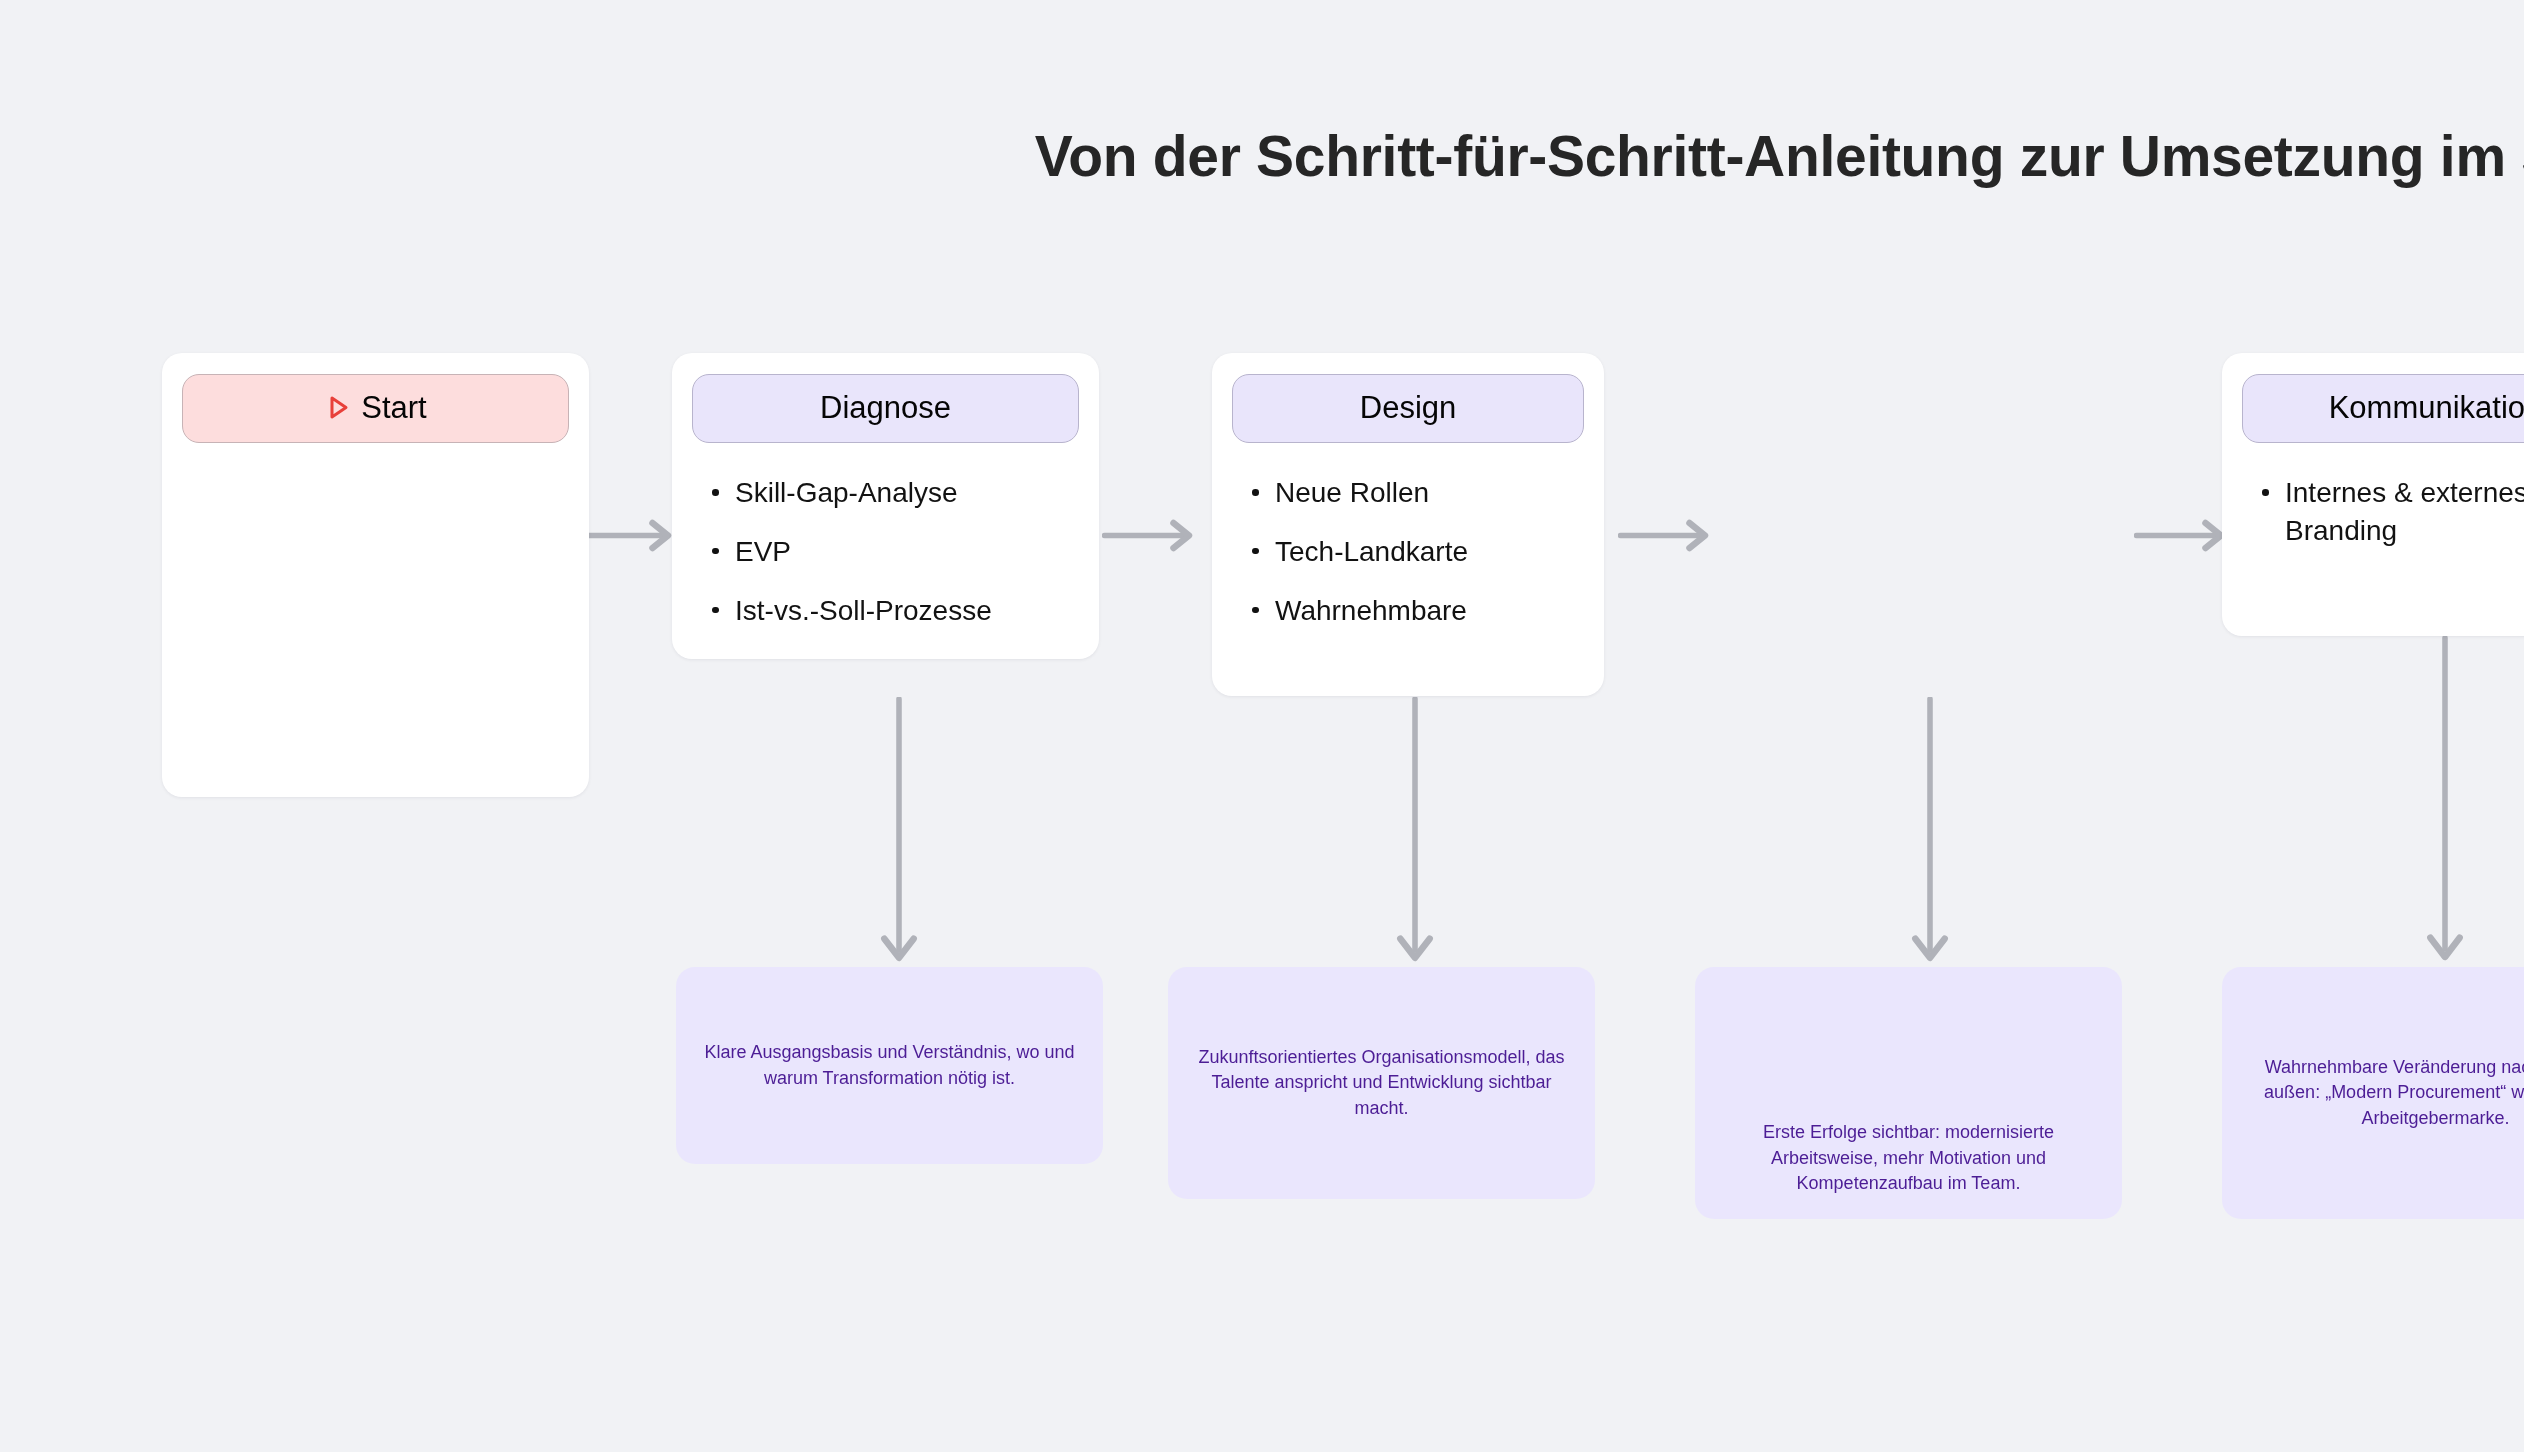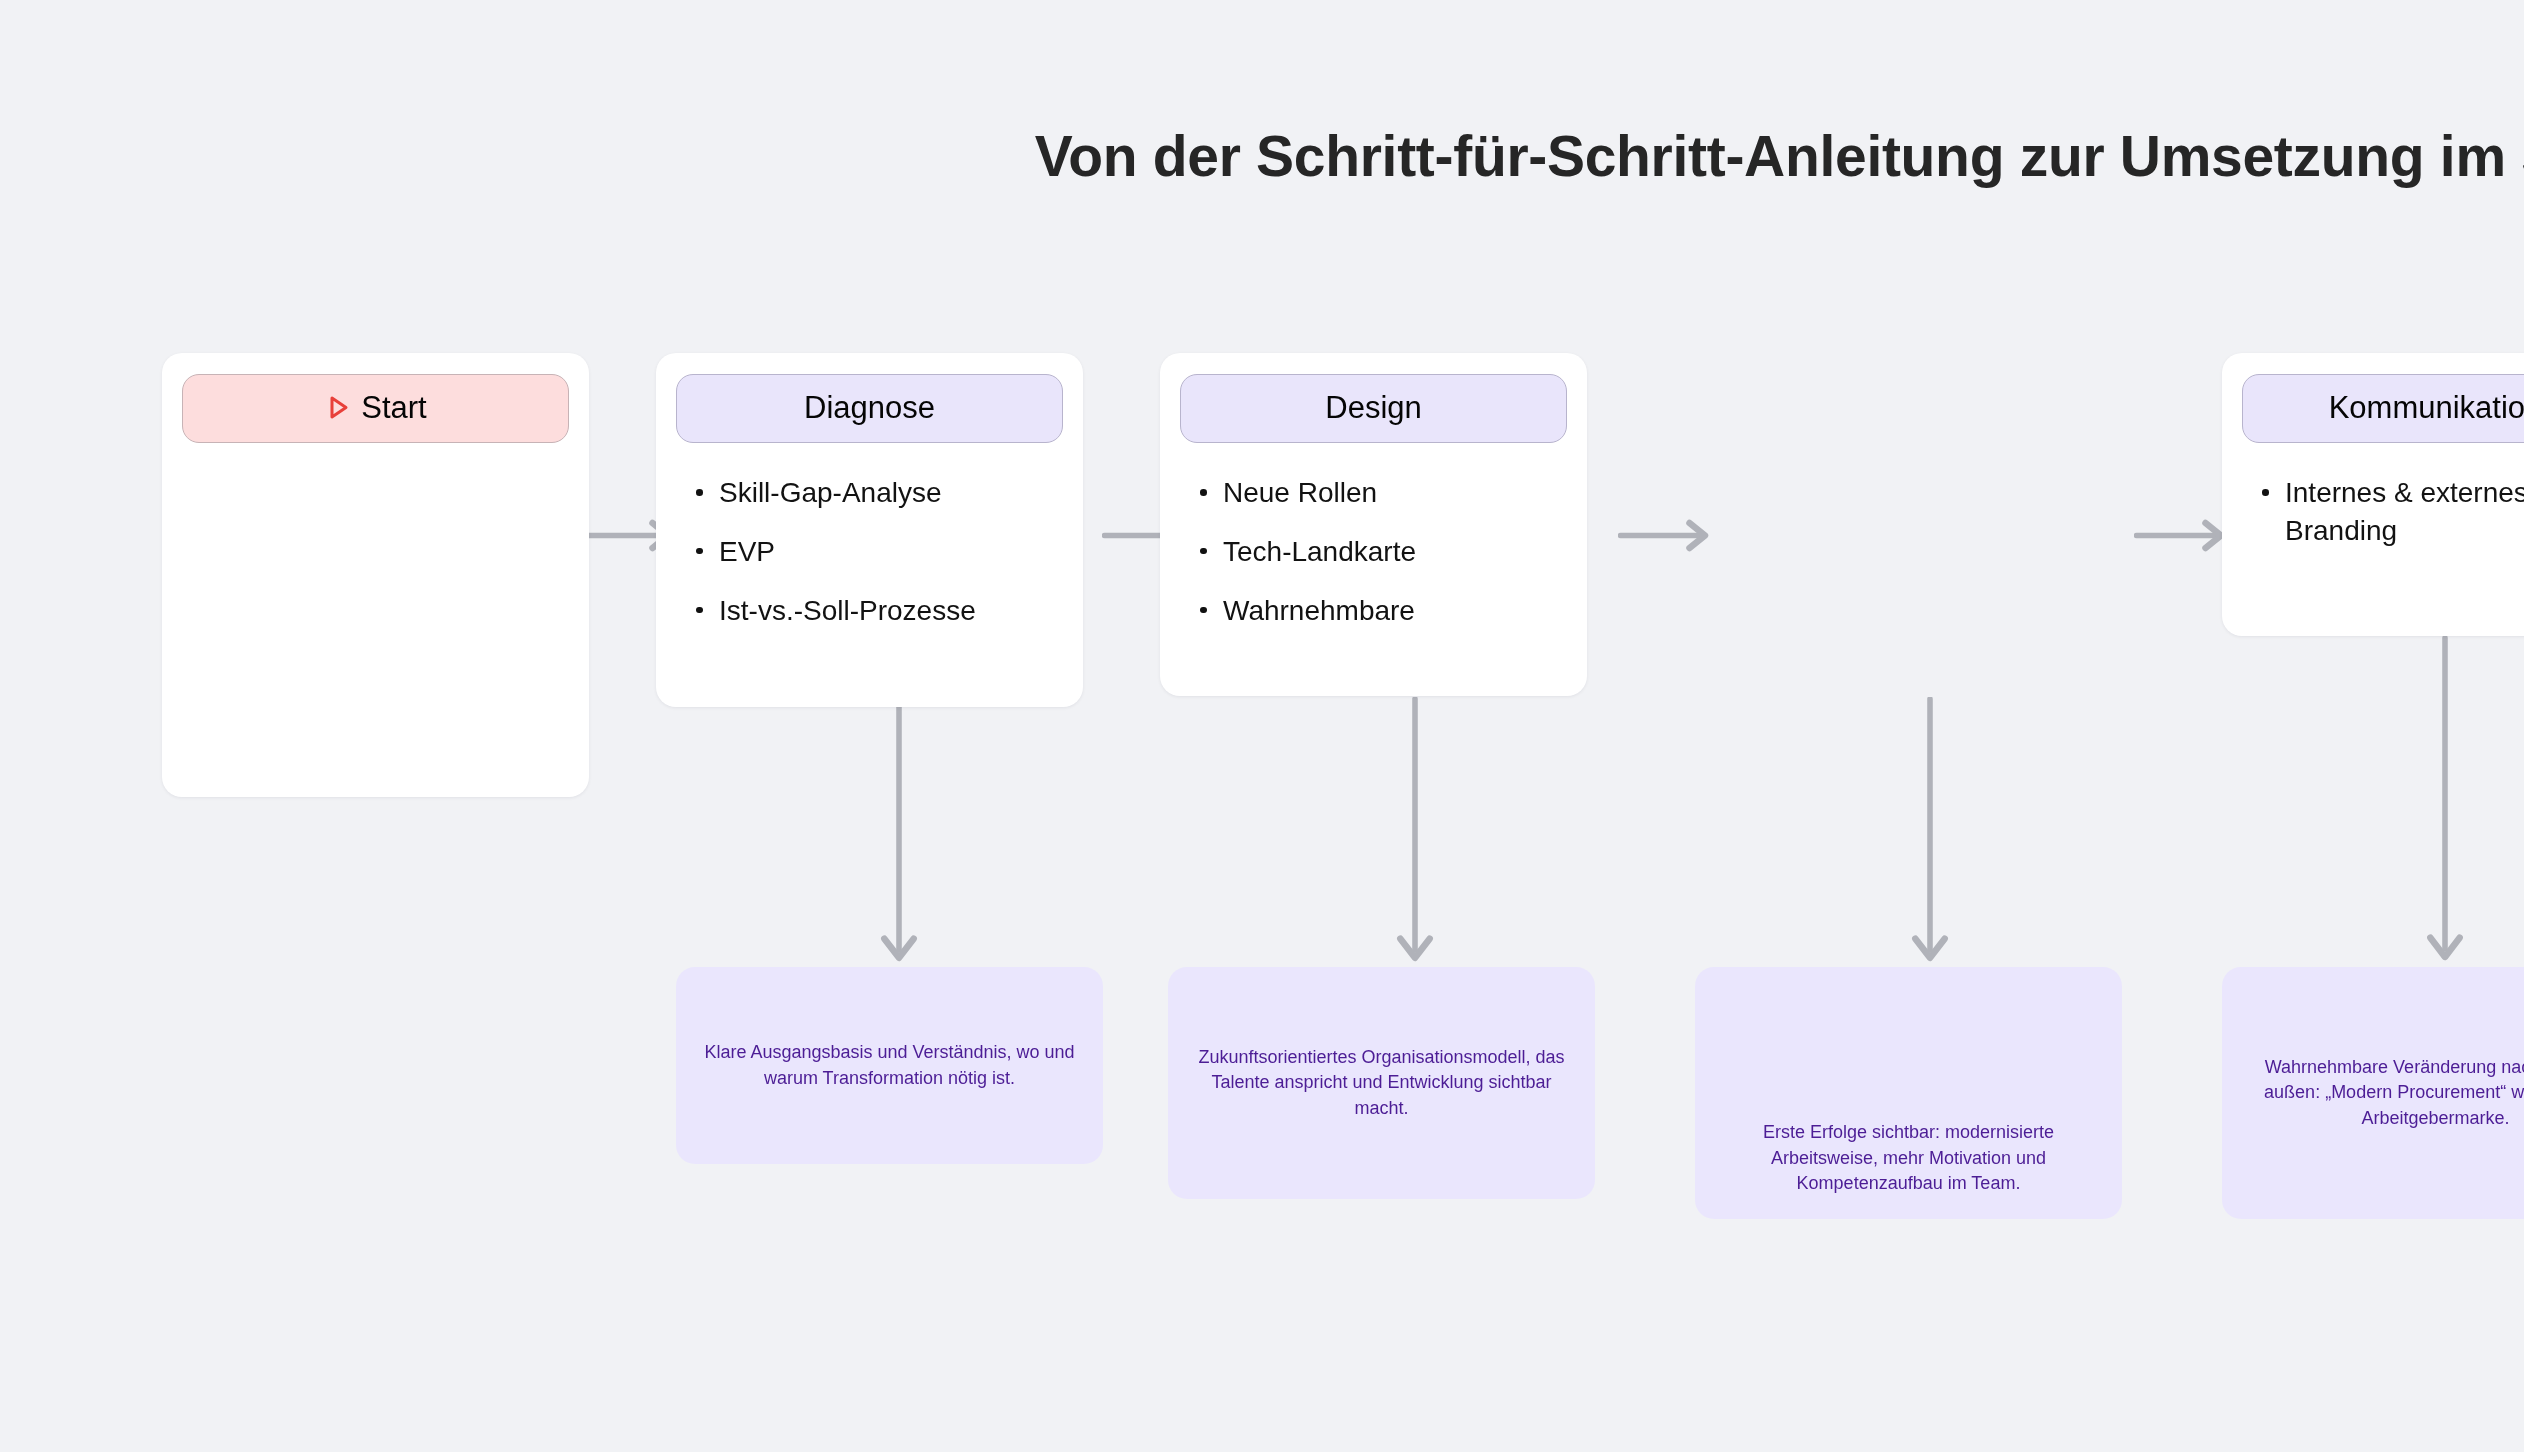--- a/index.html
+++ b/index.html
@@ -164,32 +164,32 @@
 
   <div class="stage-card" style="left:155px; top:353px; width:427px; height:444px;margin-left:7px;">
     <div class="stage-header pink">
       <svg class="play-icon" viewBox="0 0 54 54">
         <path d="M16 8 L44 27 L16 46 Z" fill="none" stroke="#e8403a" stroke-width="6" stroke-linejoin="round"></path>
       </svg>
       <span>Start</span>
     </div>
   </div>
 
-  <div class="stage-card" style="left:656px; top:353px; width:427px; height:354px;">
+  <div class="stage-card" style="left:672px; top:353px; width:427px; height:306px;">
     <div class="stage-header lilac">
       <span>Diagnose</span>
     </div>
     <ul class="bullet-list">
       <li>Skill-Gap-Analyse</li>
       <li>EVP</li>
       <li>Ist-vs.-Soll-Prozesse</li>
     </ul>
   </div>
 
-  <div class="stage-card" style="left:1160px; top:353px; width:427px; height:343px;">
+  <div class="stage-card" style="left:1212px; top:353px; width:392px; height:343px;">
     <div class="stage-header lilac">
       <span>Design</span>
     </div>
     <ul class="bullet-list">
       <li>Neue Rollen</li>
       <li>Tech-Landkarte</li>
       <li>Wahrnehmbare</li>
     </ul>
   </div>
 

